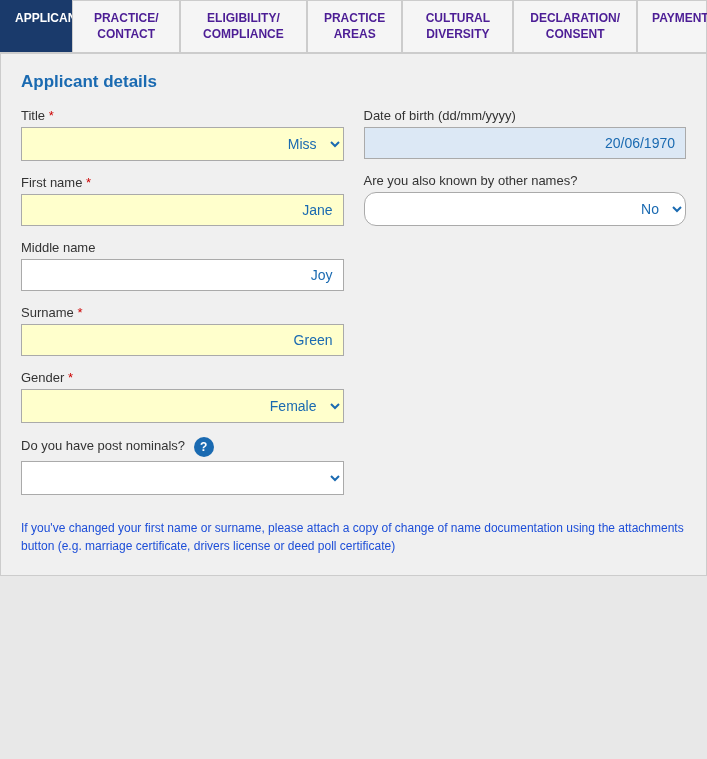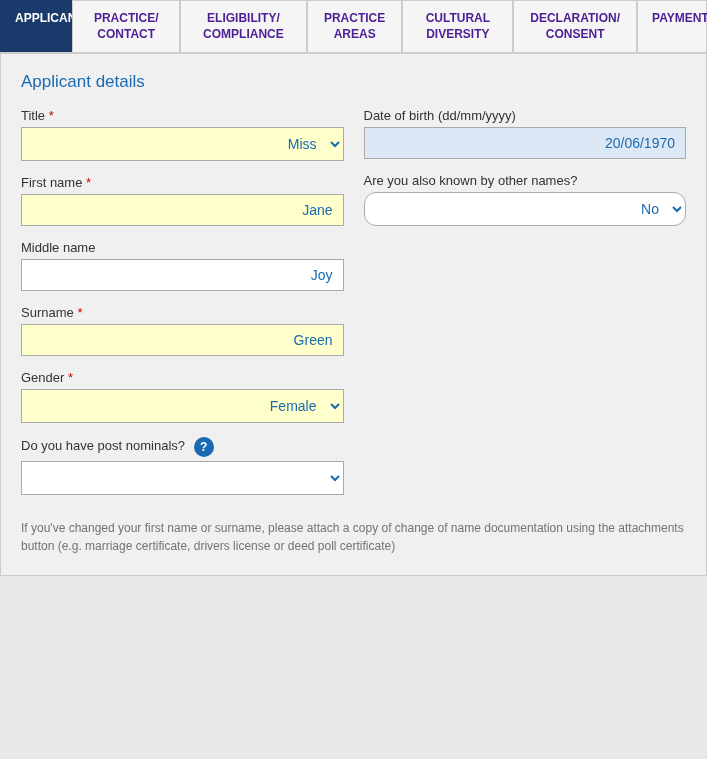--- a/index.html
+++ b/index.html
@@ -40,21 +40,21 @@
     .content {
       background: #f0f0f0;
       padding: 18px 20px 20px 20px;
       border: 1px solid #ccc;
       border-top: none;
     }
 
     .section-title {
       color: #1a6ab1;
       font-size: 17px;
-      font-weight: normal;
+      font-weight: bold;
       margin-bottom: 16px;
     }
 
     .form-layout {
       display: flex;
       gap: 20px;
     }
 
     .form-col-left {
       flex: 1;
@@ -115,21 +115,21 @@
       border-radius: 50%;
       font-size: 12px;
       font-weight: bold;
       cursor: pointer;
       margin-left: 5px;
       vertical-align: middle;
     }
 
     .footnote {
       font-size: 12px;
-      color: #737373;
+      color: #1d4ed8;
       margin-top: 10px;
       line-height: 1.5;
     }
   </style>
 </head>
 <body>
 
 <div class="tabs">
   <div class="tab active">APPLICANT</div>
   <div class="tab">PRACTICE/ CONTACT</div>

